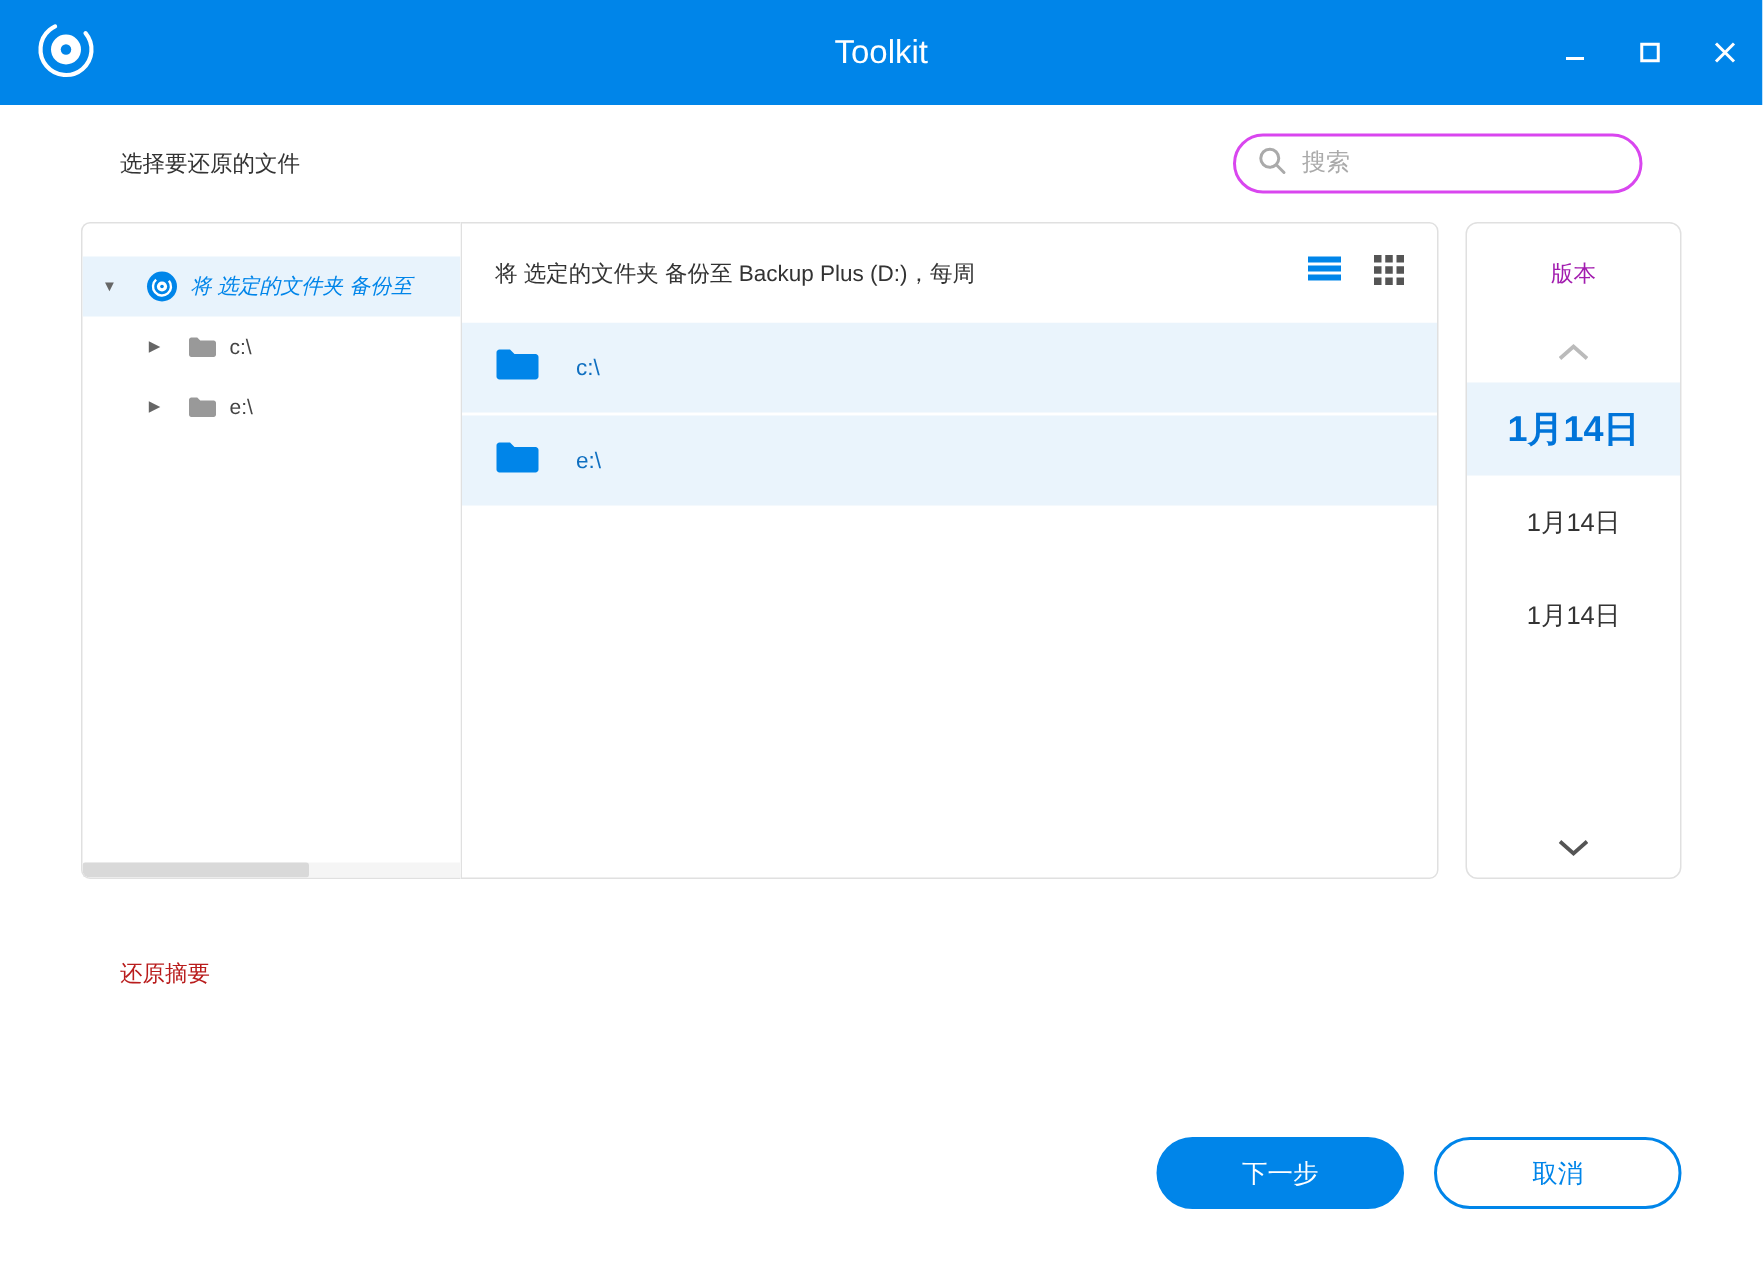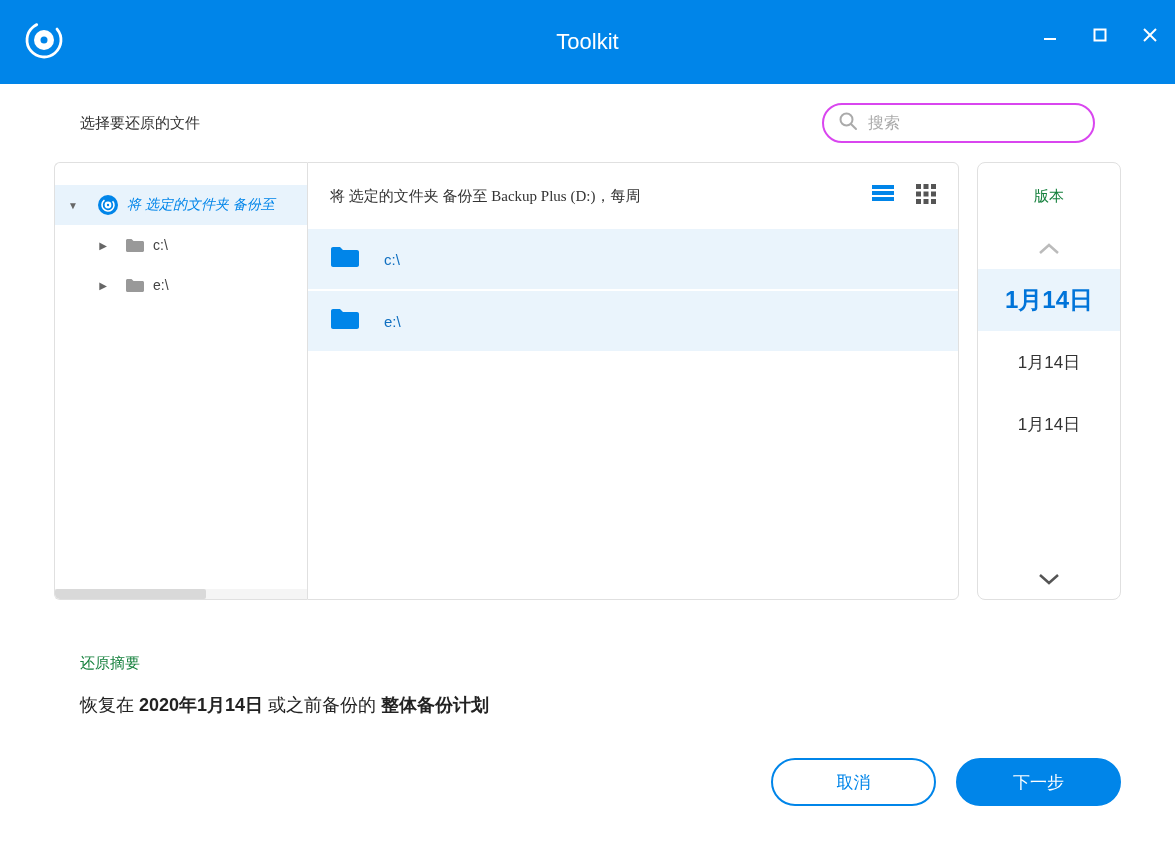--- a/index.html
+++ b/index.html
@@ -4,21 +4,21 @@
 <style>
   * { box-sizing: border-box; margin: 0; padding: 0; }
   body {
     font-family: "Microsoft YaHei", "PingFang SC", Arial, sans-serif;
     background: #fff;
     width: 1175px;
     height: 850px;
     overflow: hidden;
   }
   .titlebar {
-    height: 84px;
+    height: 70px;
     background: #0085e9;
     display: flex;
     align-items: center;
     position: relative;
   }
   .titlebar .logo {
     margin-left: 24px;
   }
   .titlebar .title {
     position: absolute;
@@ -142,21 +142,20 @@
     background: #fff;
     border-radius: 0 6px 6px 0;
     display: flex;
     flex-direction: column;
   }
   .list-header {
     height: 66px;
     display: flex;
     align-items: center;
     padding: 0 22px;
-    font-family: Liberation Serif, serif;
   }
   .list-header .htxt {
     font-size: 15px;
     color: #333;
   }
   .list-header .view-toggles {
     margin-left: auto;
     display: flex;
     gap: 22px;
   }
@@ -187,21 +186,21 @@
     flex-direction: column;
     align-items: center;
     background: #fff;
   }
   .versions-panel .vh {
     height: 66px;
     display: flex;
     align-items: center;
     justify-content: center;
     font-size: 15px;
-    color: #15803d;
+    color: #a21caf;
     width: 100%;
   }
   .ver-arrow {
     height: 40px;
     display: flex;
     align-items: center;
     justify-content: center;
     width: 100%;
     cursor: pointer;
   }
@@ -224,21 +223,21 @@
     color: #0074d9;
     font-size: 24px;
     font-weight: 700;
   }
 
   .summary {
     margin: 54px 80px 0 80px;
   }
   .summary .sh {
     font-size: 15px;
-    color: #15803d;
+    color: #b91c1c;
     margin-bottom: 20px;
   }
   .summary .sd {
     font-size: 18px;
     color: #222;
   }
   .summary .sd b { font-weight: 700; }
 
   .footer {
     position: absolute;
@@ -420,21 +419,18 @@
     <div class="ver-arrow">
       <svg width="22" height="14" viewBox="0 0 22 14">
           <polyline points="2,3 11,11 20,3" fill="none" stroke="#555" stroke-width="2.5"></polyline>
         </svg>
     </div>
   </div>
 </div>
 
 <div class="summary">
   <div class="sh">还原摘要</div>
-  <div class="sd">
-    <span>恢复在 </span><b>2020年1月14日</b><span> 或之前备份的 </span><b>整体备份计划</b>
-  </div>
 </div>
 
 <div class="footer">
+  <div class="btn btn-primary">下一步</div>
   <div class="btn btn-outline">取消</div>
-  <div class="btn btn-primary">下一步</div>
 </div>
 
 </body></html>

